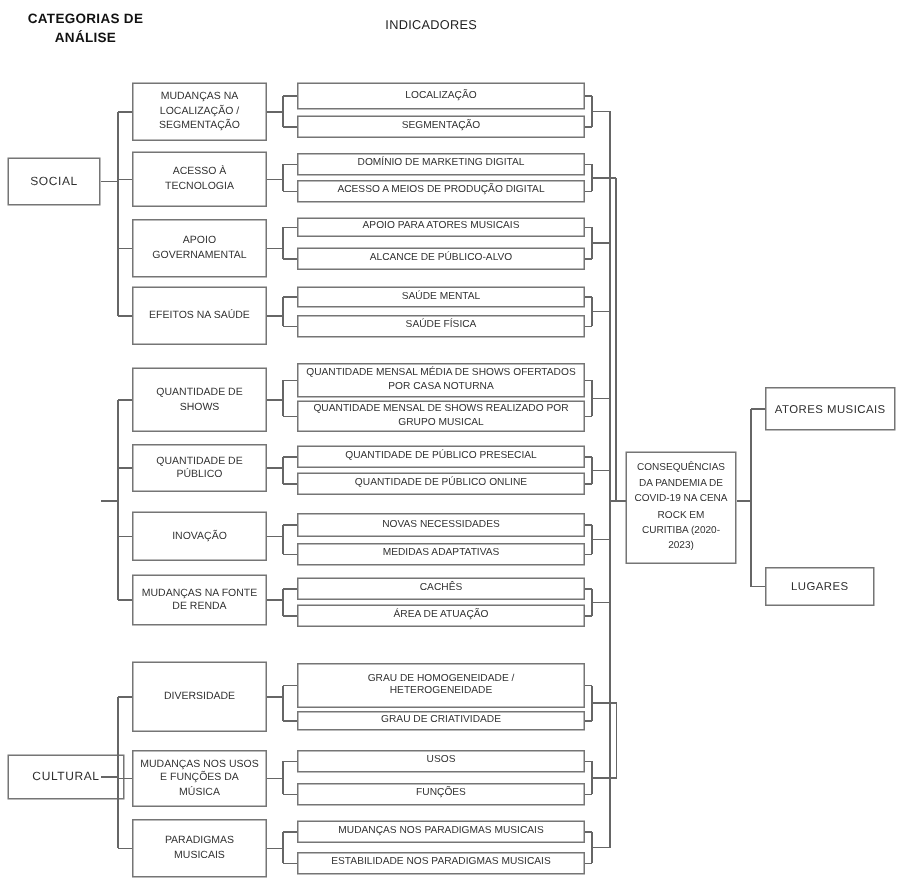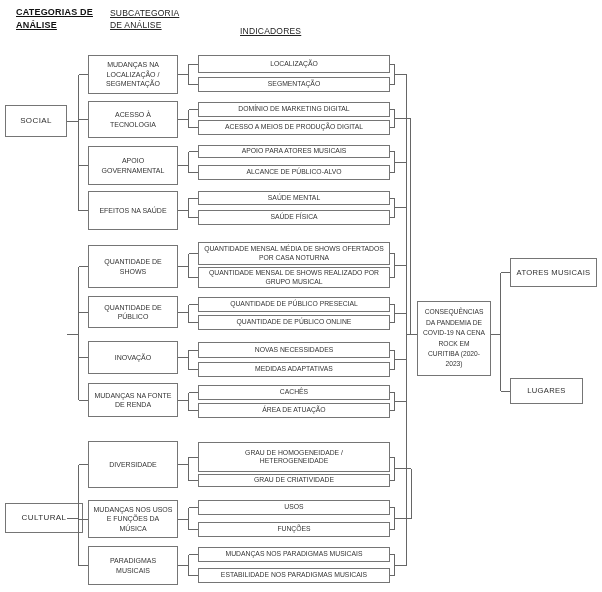--- a/index.html
+++ b/index.html
@@ -6,25 +6,25 @@
   #canvas{
     position:relative;
     width:602px;height:592px;
     background:#fff;
     font-family:"Liberation Sans", sans-serif;
     color:#333;
     overflow:hidden;
   }
   .hdr{
     position:absolute;
+    text-align:center;
     font-size:8.5px;
     line-height:1.45;
     color:#222;
     letter-spacing:.2px;
-    text-decoration:underline;
   }
   .hdr.bold{font-weight:bold;font-size:9px;color:#111;}
   .box{
     position:absolute;
     border:1px solid #757575;
     background:#fff;
     display:flex;
     align-items:center;
     justify-content:center;
     text-align:center;
@@ -40,22 +40,21 @@
   .result{font-size:7.6px;letter-spacing:.3px;color:#2e2e2e;}
   svg.lines{position:absolute;left:0;top:0;pointer-events:none;}
   svg.lines path{stroke:#666;stroke-width:1;fill:none;}
 </style>
 </head>
 <body>
 
 <div id="canvas">
 
   <div class="hdr bold" style="left:16px;top:6px;width:82px;">CATEGORIAS DE ANÁLISE</div>
-  <div class="hdr" style="left:110px;top:7px;width:68px;">SUBCATEGORIA DE ANÁLISE</div>
-  <div class="hdr" style="left:240px;top:25px;width:95px;">INDICADORES</div>
+  <div class="hdr" style="left:240px;top:10px;width:95px;">INDICADORES</div>
 
   <div class="box cat" style="left:5px;top:105px;width:62px;height:32px;">SOCIAL</div>
   <div class="box cat" style="left:5px;top:503px;width:78px;height:30px;">CULTURAL</div>
 
   <div class="box sub" style="top:55px;height:39px;">MUDANÇAS NA LOCALIZAÇÃO / SEGMENTAÇÃO</div>
   <div class="box sub" style="top:101px;height:37px;">ACESSO À TECNOLOGIA</div>
   <div class="box sub" style="top:146px;height:39px;">APOIO GOVERNAMENTAL</div>
   <div class="box sub" style="top:191px;height:39px;">EFEITOS NA SAÚDE</div>
   <div class="box sub" style="top:245px;height:43px;">QUANTIDADE DE SHOWS</div>
   <div class="box sub" style="top:296px;height:32px;">QUANTIDADE DE PÚBLICO</div>

